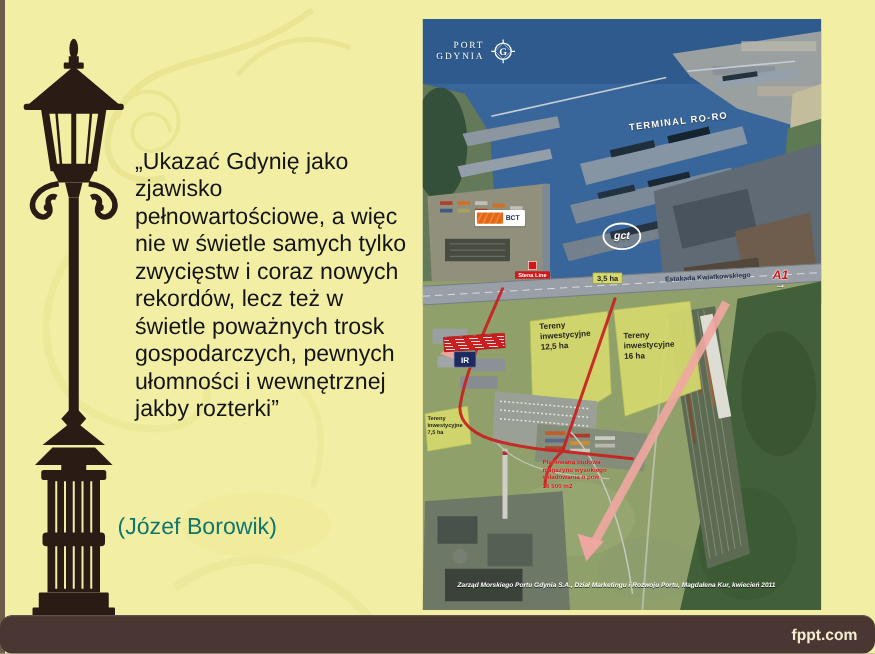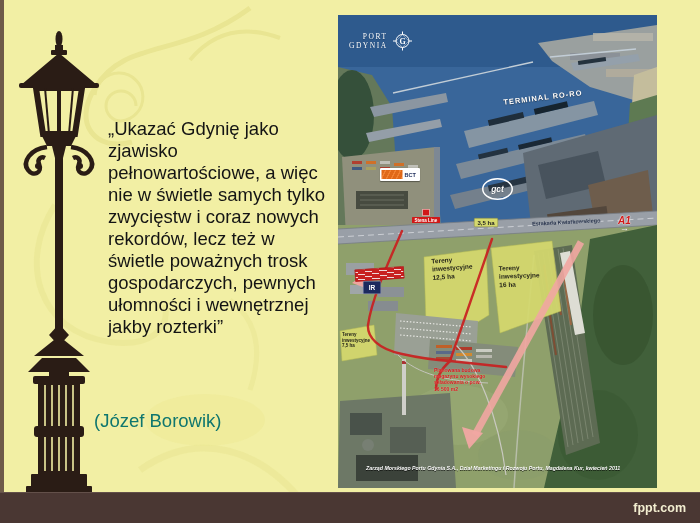--- a/index.html
+++ b/index.html
@@ -60,21 +60,21 @@
   .ir{left:50px;top:532px;width:34px;height:24px;background:#1c2a5e;border:1px solid #8892b8;
         color:#fff;font-weight:bold;font-size:13px;display:flex;align-items:center;
         justify-content:center;border-radius:2px;}
   .planned{left:192px;top:704px;width:130px;color:#d41414;font-weight:bold;font-size:10px;
         line-height:1.25;text-shadow:0 0 2px rgba(255,255,255,.55);}
   .caption{left:56px;top:900px;width:566px;color:#fff;font-size:10.5px;font-style:italic;
         font-weight:bold;text-shadow:0 1px 1px rgba(0,0,0,.7);}
 
   
   .footer-bar{position:absolute;left:0;bottom:0;width:700px;height:31px;background:#4a3733;
-        border-top:1px solid #63504a;box-sizing:border-box;}
+        border-top:1px solid #63504a;box-sizing:border-box;border-radius:10px;}
   .footer-bar span{position:absolute;right:14px;top:0;line-height:30px;color:#f2edd0;
         font-weight:bold;font-size:12.5px;}
 </style>
 </head>
 <body>
 
 <div class="slide">
 
   <svg class="bg-swirls" viewBox="0 0 700 523" fill="none" stroke="#e6e28c" stroke-width="3" opacity="0.75">
     <path d="M250,8 C180,60 125,38 95,88 C72,124 96,152 132,142" stroke-width="5"></path>

